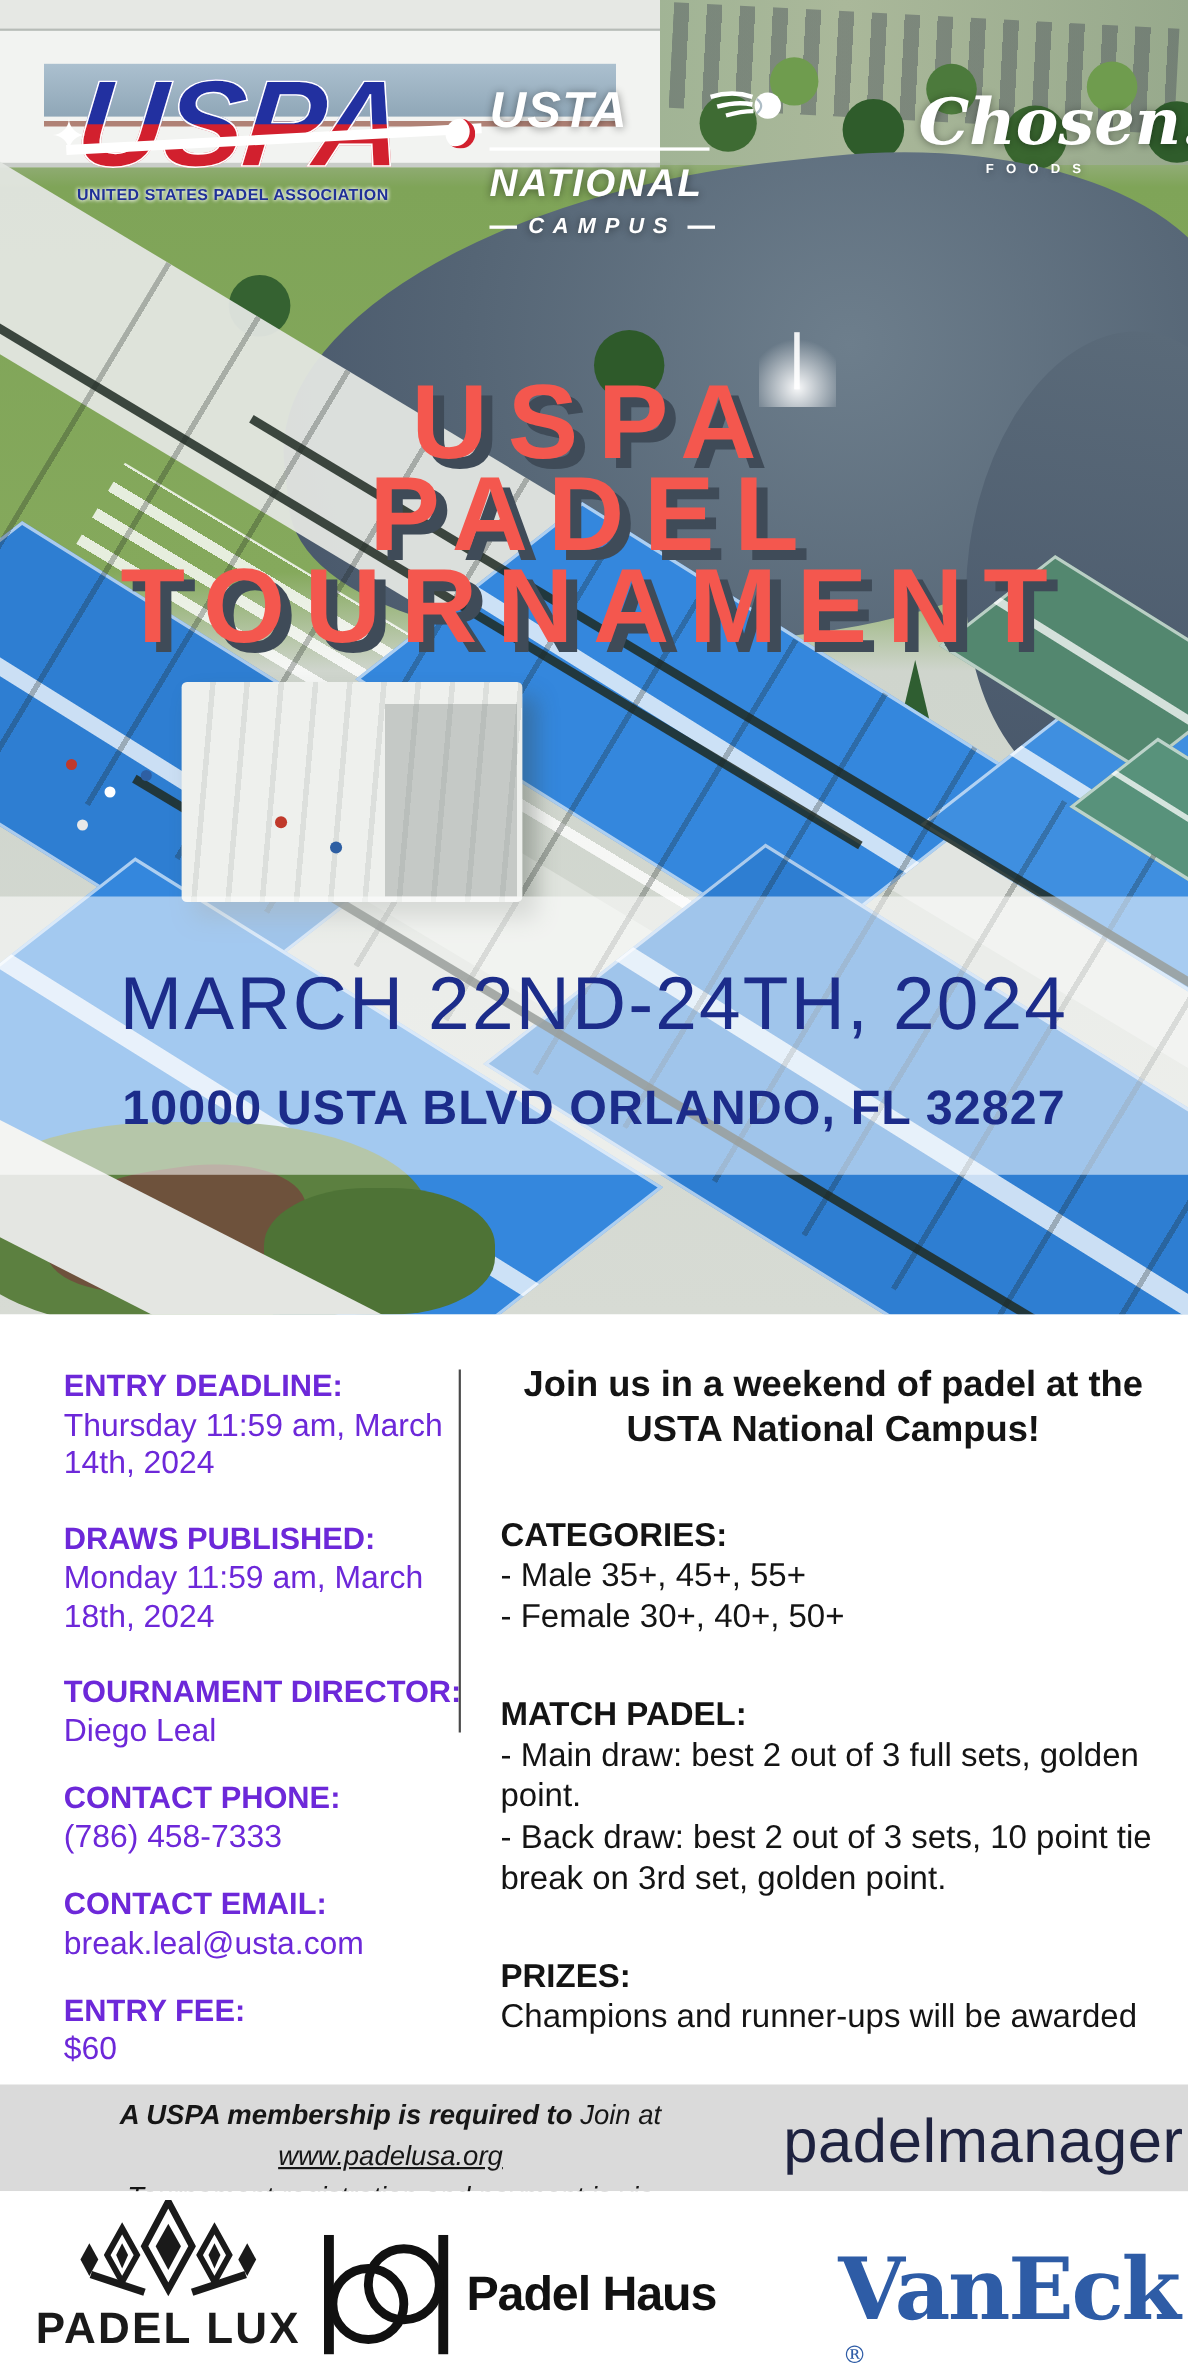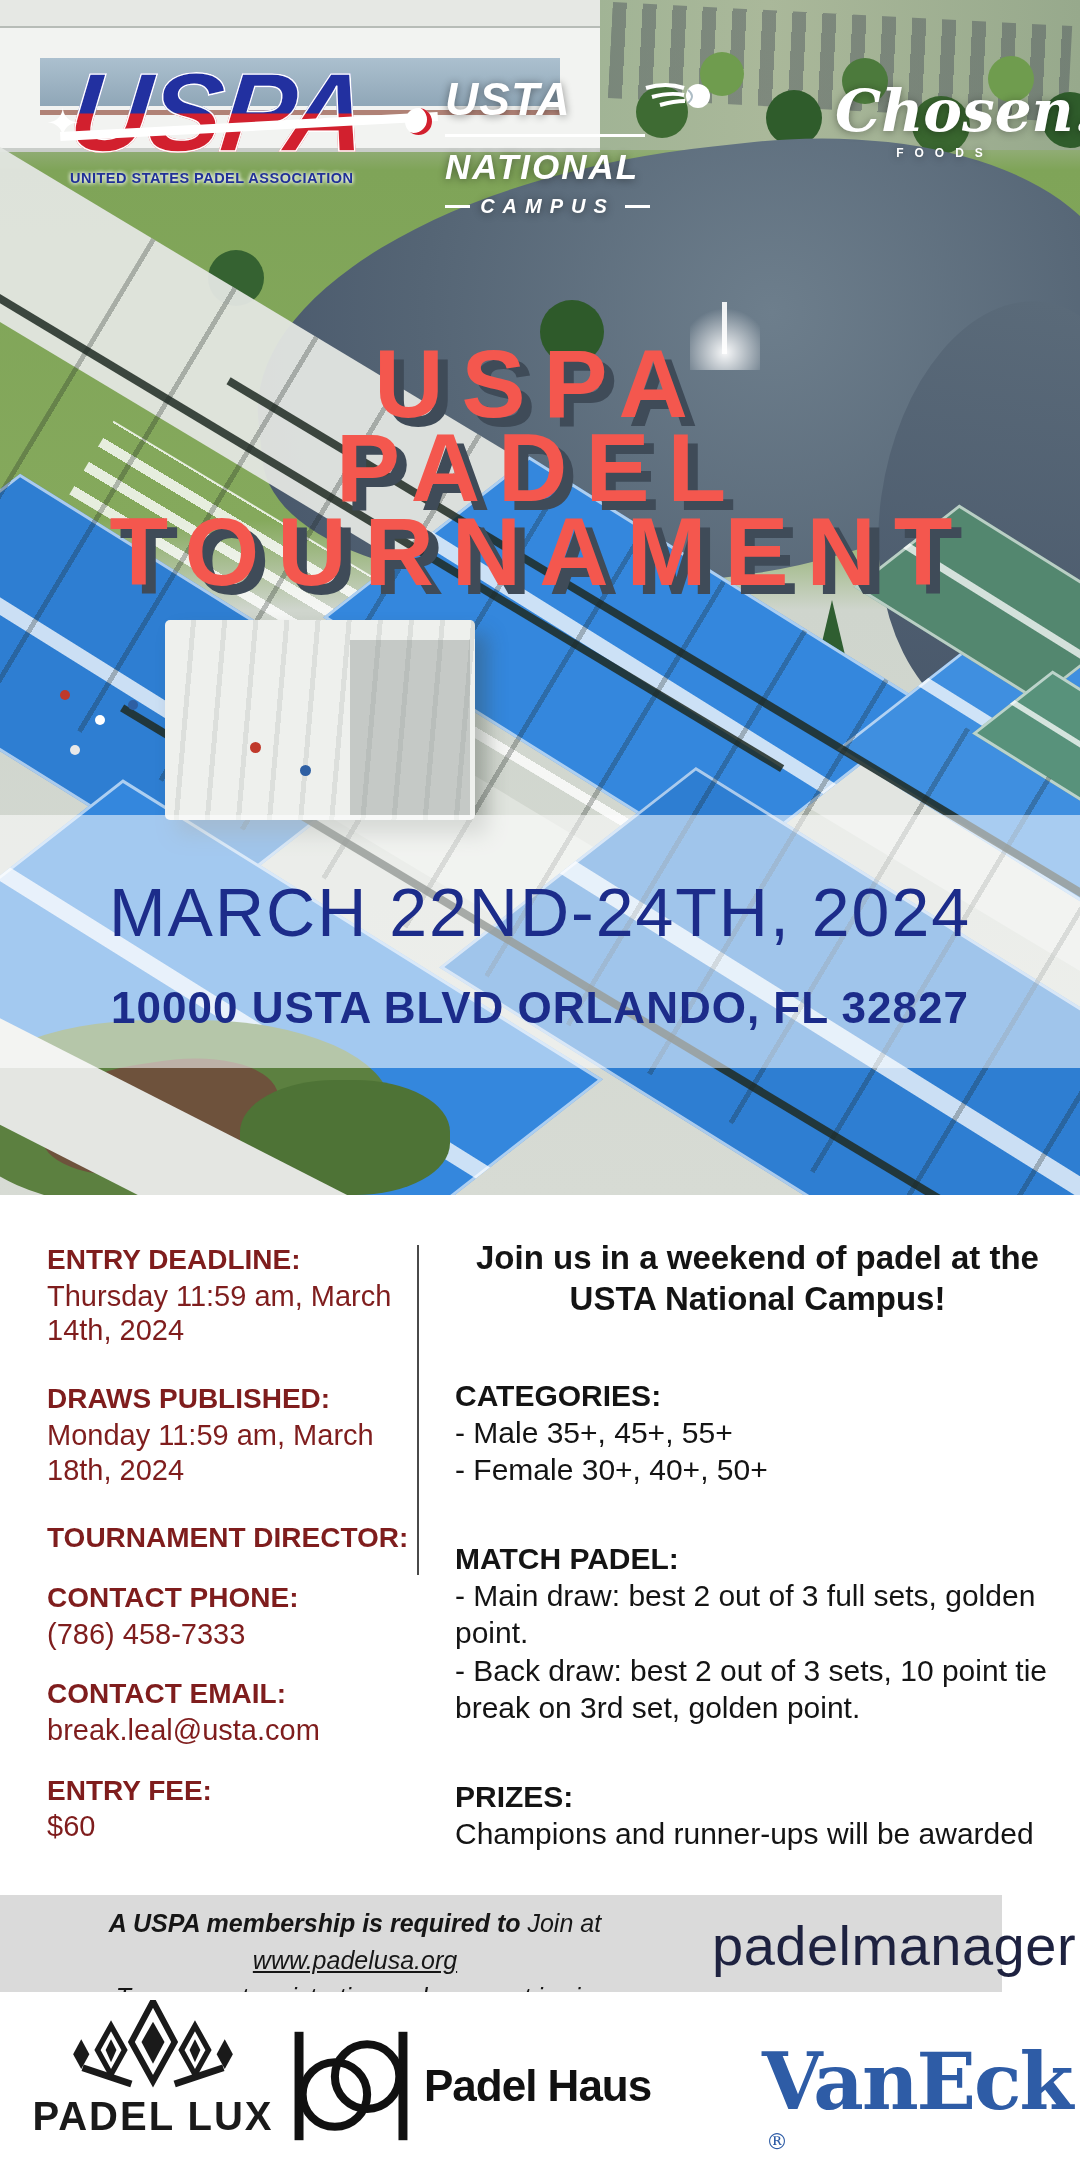--- a/index.html
+++ b/index.html
@@ -76,34 +76,34 @@
   .hero-title{left:0;top:342px;width:1080px;text-align:center;z-index:6;
         color:#f4574e;font-weight:bold;font-size:96px;line-height:84px;letter-spacing:18px;
         text-shadow:10px 9px 0 #3f4b58;}
   .date-band{left:0;top:815px;width:1080px;height:253px;background:rgba(255,255,255,.55);z-index:5;
         display:flex;flex-direction:column;align-items:center;padding-top:58px;box-sizing:border-box;}
   .date-line{color:#1c2c8a;font-weight:normal;font-size:68px;letter-spacing:2px;}
   .addr-line{margin-top:32px;color:#1c2c8a;font-weight:bold;font-size:44px;letter-spacing:1px;}
 
   
   .details{left:0;top:1195px;width:1080px;height:700px;background:#ffffff;}
-  .col-left{left:47px;top:48px;width:365px;color:#7f1d1d;}
+  .col-left{left:58px;top:48px;width:365px;color:#6d28d9;}
   .divider{left:417px;top:50px;width:2px;height:330px;background:#4a4a4a;}
   .col-right{left:455px;top:42px;width:605px;color:#141414;}
   .info-label{font-size:28px;font-weight:bold;line-height:1.2;}
   .info-value{font-size:29px;line-height:1.2;margin-top:2px;}
   .ib{margin-bottom:34px;}
   .ib-sm{margin-bottom:26px;}
   .join-heading{font-size:33px;font-weight:bold;text-align:center;line-height:1.25;margin-bottom:58px;}
   .sec-label{font-size:30px;font-weight:bold;line-height:1.2;}
   .sec-line{font-size:30px;line-height:1.25;}
   .sec{margin-bottom:52px;}
 
   
-  .member-bar{left:0;top:1895px;width:1002px;height:97px;background:#dadada;}
+  .member-bar{left:0;top:1895px;width:1080px;height:97px;background:#dadada;}
   .member-text{left:10px;top:10px;width:690px;text-align:center;font-style:italic;font-size:25px;
         line-height:37px;color:#161616;}
   .member-text .b{font-weight:bold;}
   .u{text-decoration:underline;}
   .pm-logo{left:700px;top:18px;width:370px;display:flex;align-items:center;gap:12px;}
   .pm-text{font-size:56px;color:#1e2240;letter-spacing:.5px;}
 
   
   .sponsors{left:0;top:1992px;width:947px;height:168px;background:#ffffff;}
   .padel-lux{left:28px;top:8px;width:250px;text-align:center;color:#1a1a1a;}
@@ -221,20 +221,21 @@
       <div class="ib">
         <div class="info-label">ENTRY DEADLINE:</div>
         <div class="info-value">Thursday 11:59 am, March 14th, 2024</div>
       </div>
       <div class="ib">
         <div class="info-label">DRAWS PUBLISHED:</div>
         <div class="info-value">Monday 11:59 am, March 18th, 2024</div>
       </div>
       <div class="ib-sm">
         <div class="info-label">TOURNAMENT DIRECTOR:</div>
+        <div class="info-value">Diego Leal</div>
       </div>
       <div class="ib-sm">
         <div class="info-label">CONTACT PHONE:</div>
         <div class="info-value">(786) 458-7333</div>
       </div>
       <div class="ib-sm">
         <div class="info-label">CONTACT EMAIL:</div>
         <div class="info-value">break.leal@usta.com</div>
       </div>
       <div class="ib-sm">

